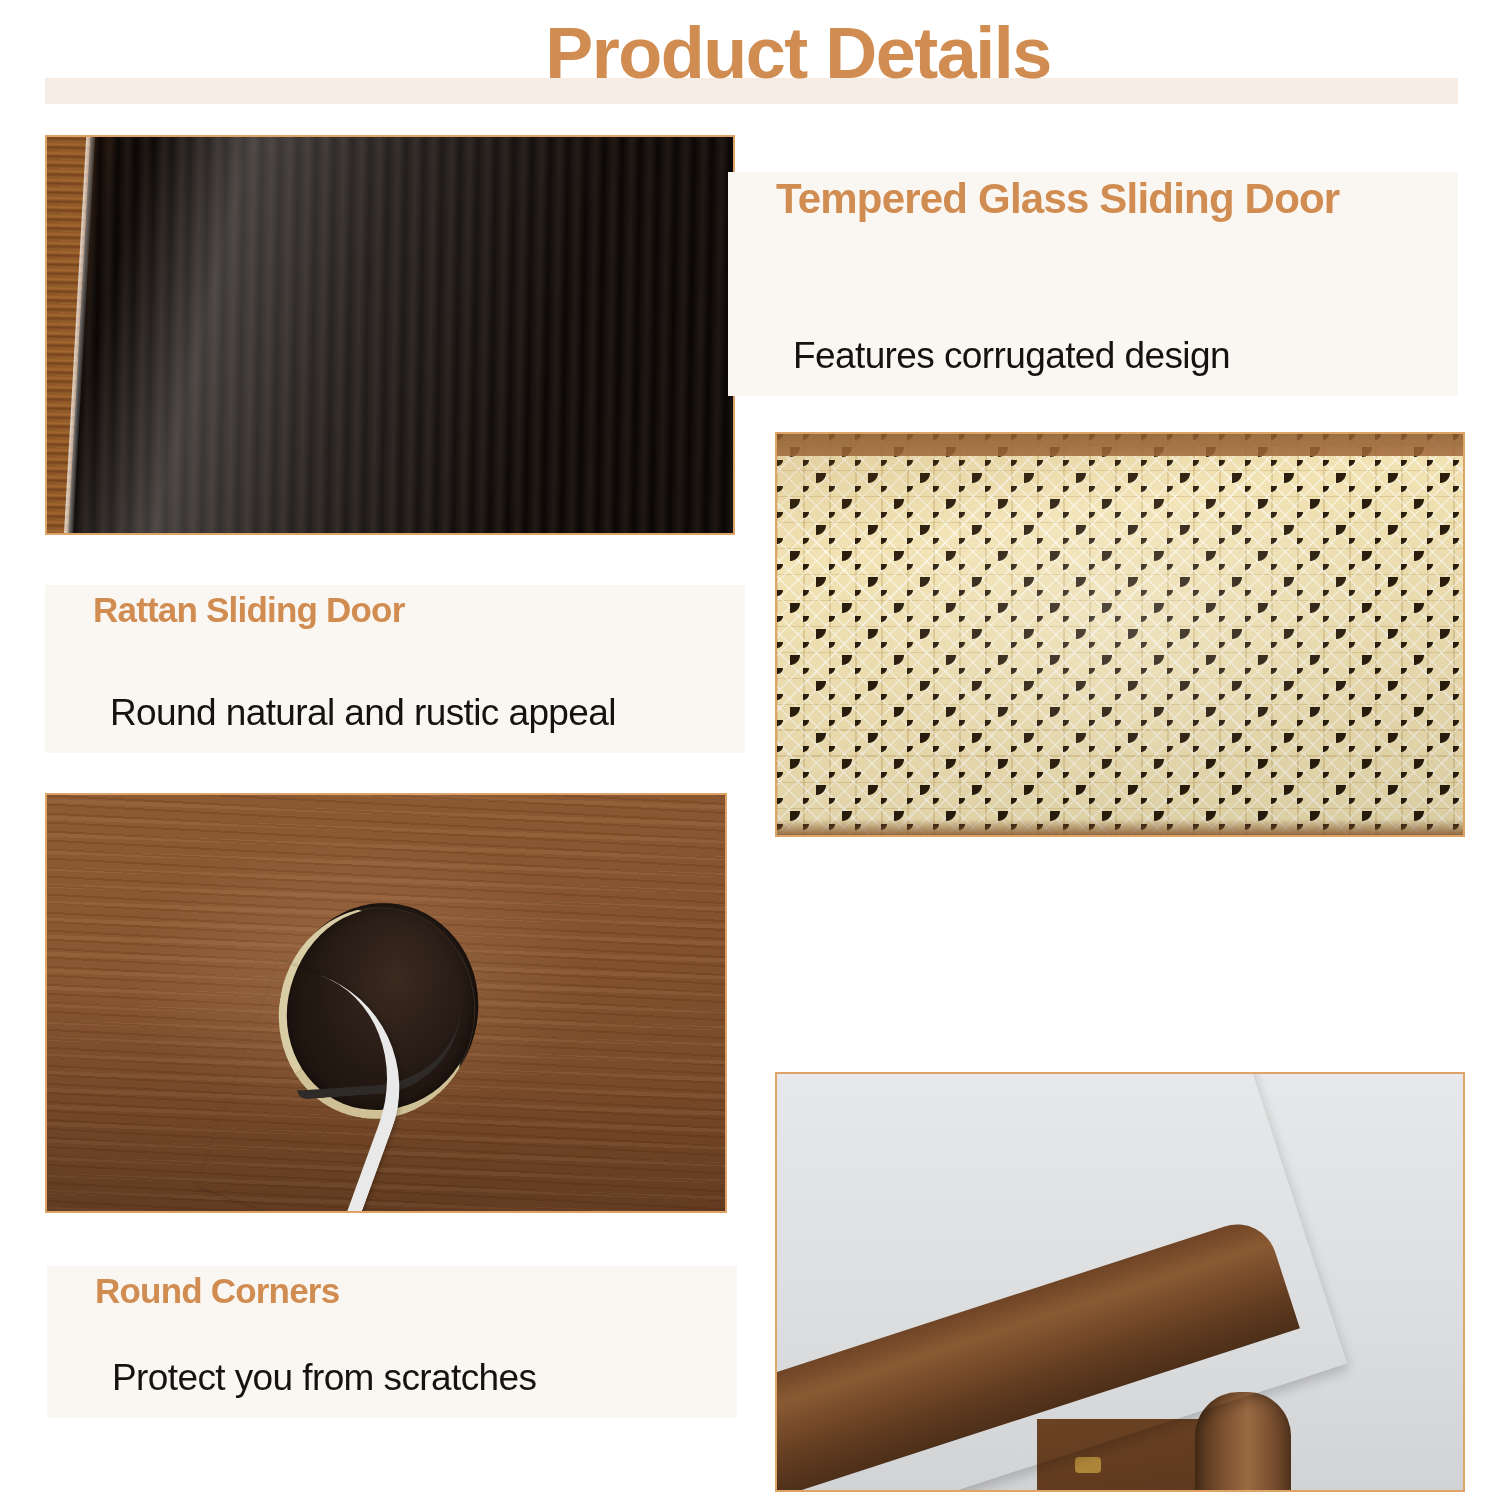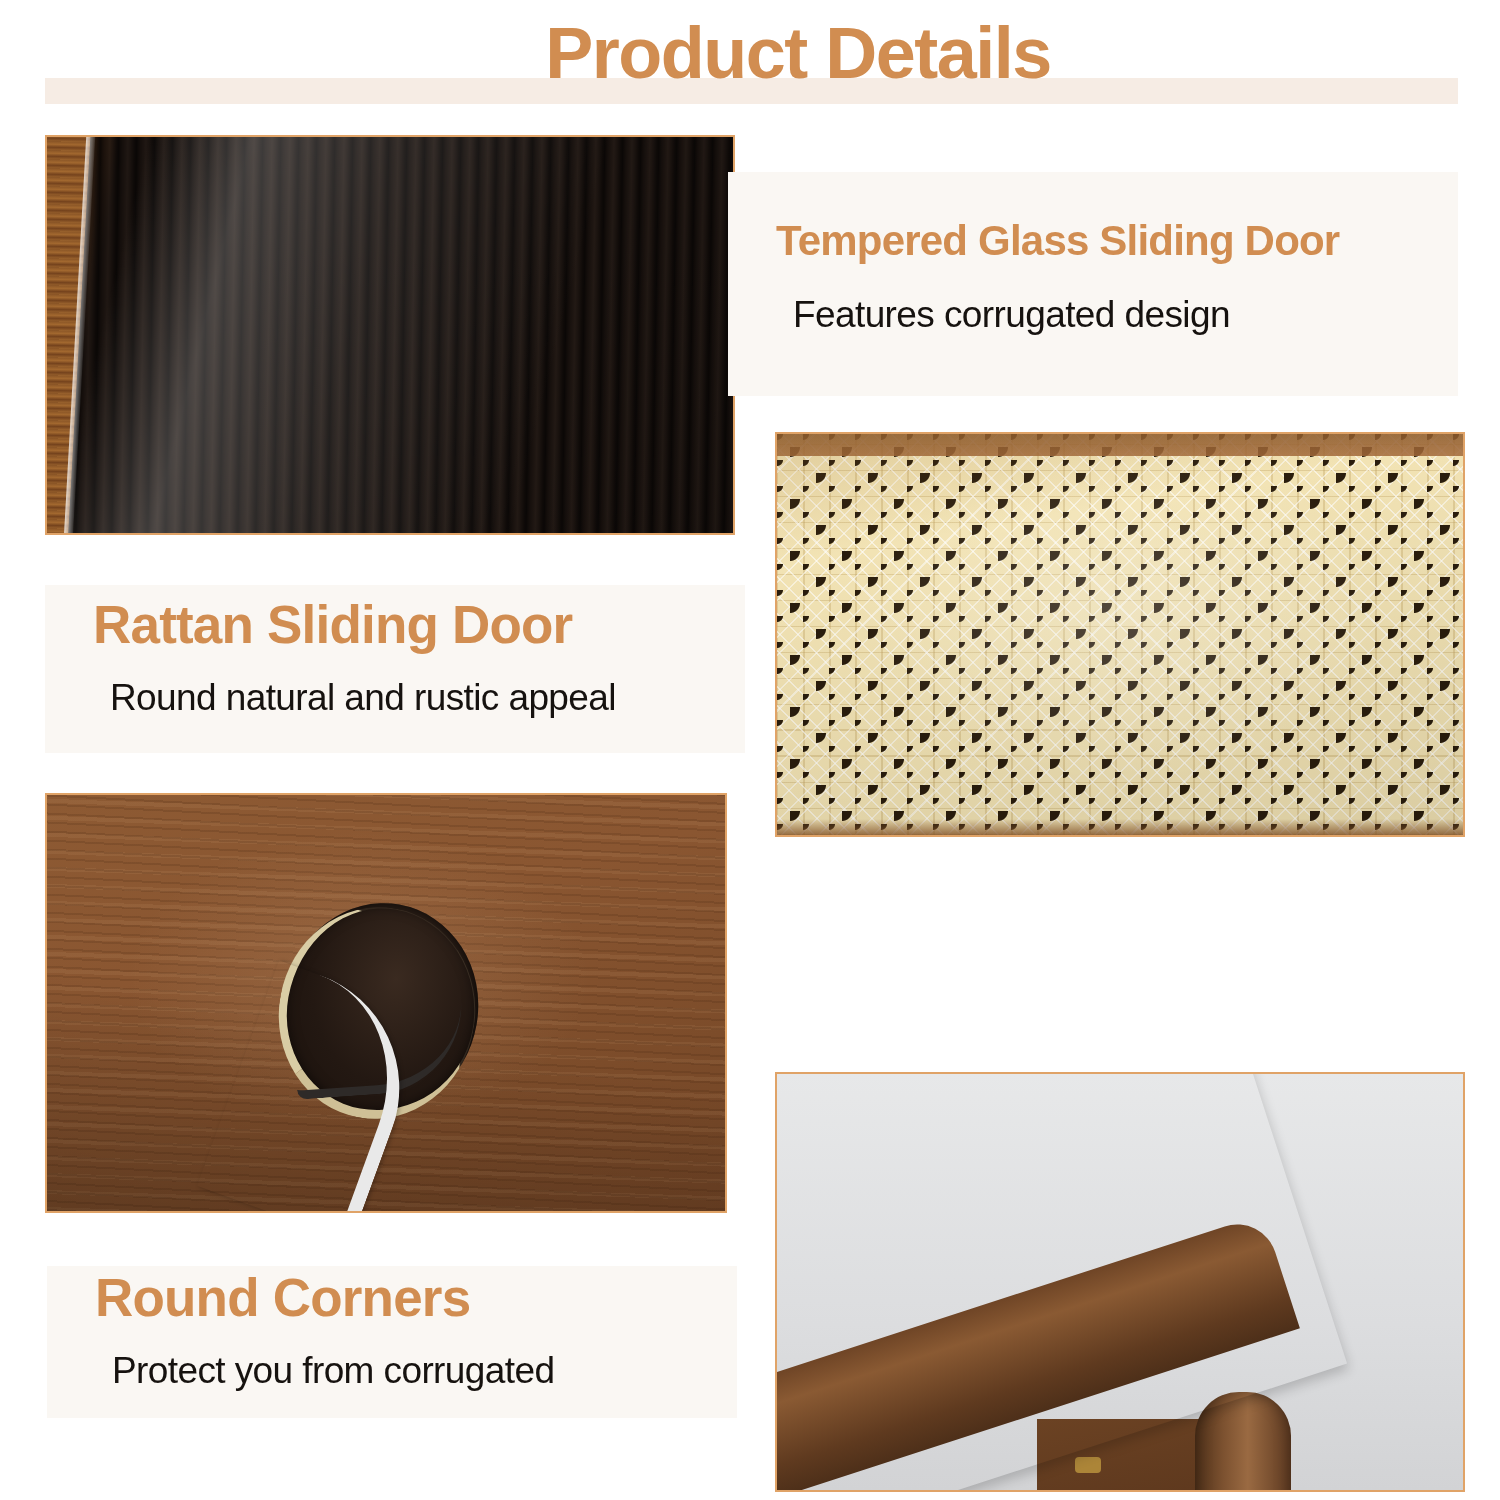--- a/index.html
+++ b/index.html
@@ -59,26 +59,26 @@
     border: 2px solid #e0a367;
     box-sizing: border-box;
     overflow: hidden;
   }
   .textcard {
     position: absolute;
     background: #faf7f3;
     box-sizing: border-box;
     display: flex;
     flex-direction: column;
-    justify-content: center;
+    justify-content: space-between;
   }
   .card-heading {
     color: #d18d51;
     font-weight: bold;
-    font-size: 53px;
+    font-size: 35px;
     line-height: 50px;
     letter-spacing: -0.8px;
     margin: 0 0 8px 0;
     font-family: "Liberation Sans", sans-serif;
   }
   .card-sub {
     color: #16120f;
     font-size: 37px;
     line-height: 46px;
     letter-spacing: -0.6px;
@@ -355,21 +355,21 @@
     <div class="cable-vign"></div>
     <div class="cable-hole"></div>
     <div class="cable-hole-rim"></div>
     <div class="cable-wire-dark"></div>
     <div class="cable-wire-white"></div>
   </div>
 
 
   <div class="textcard" id="card-corner">
     <p class="card-heading">Round Corners</p>
-    <p class="card-sub">Protect you from corrugated</p>
+    <p class="card-sub">Protect you from scratches</p>
   </div>
 
   <div class="photo" id="photo-corner">
     <div class="corner-inner"></div>
     <div class="corner-backpanel"></div>
     <div class="corner-hinge"></div>
     <div class="corner-leg"></div>
     <div class="corner-edge"></div>
     <div class="corner-top"></div>
   </div>

